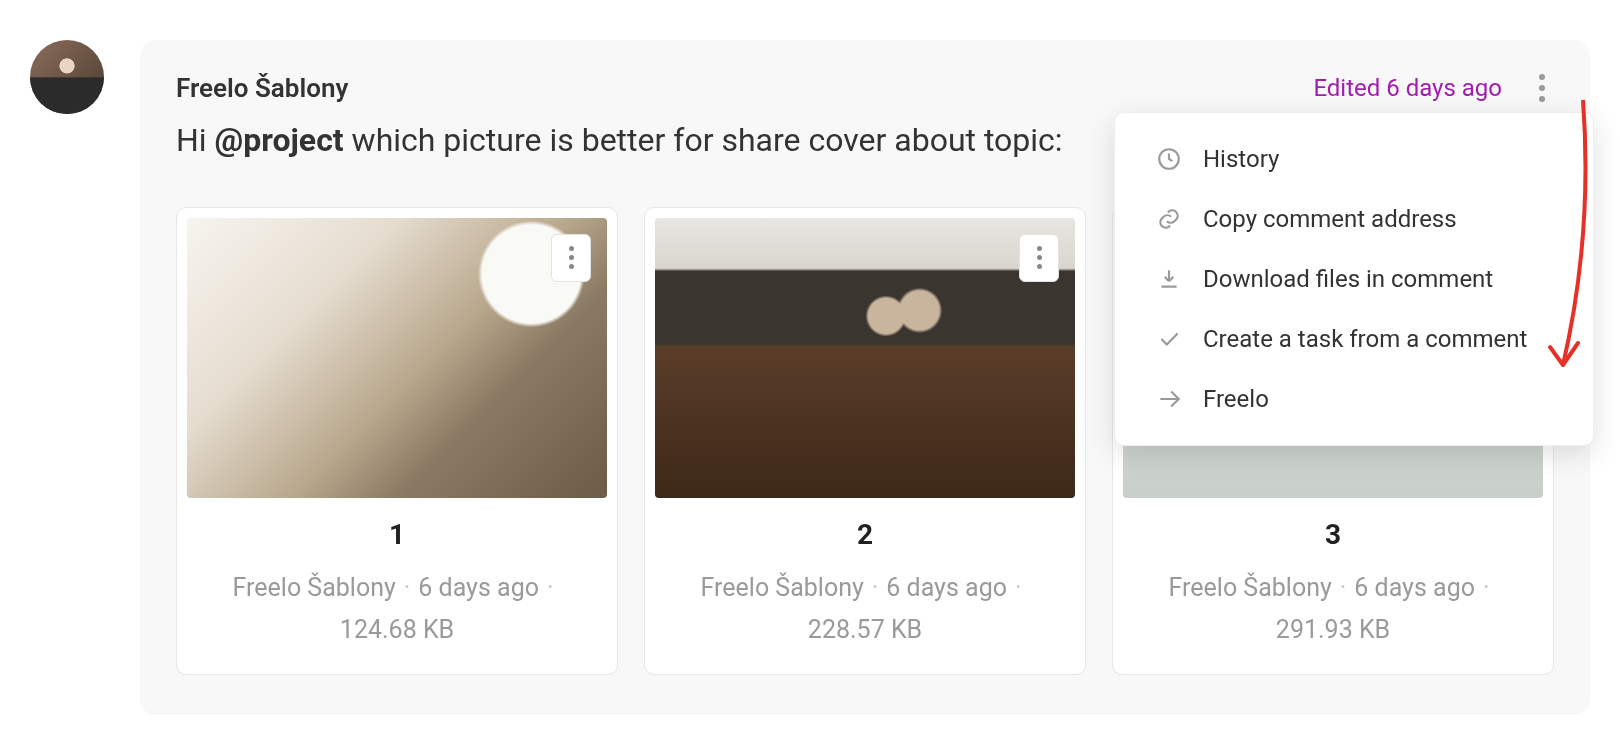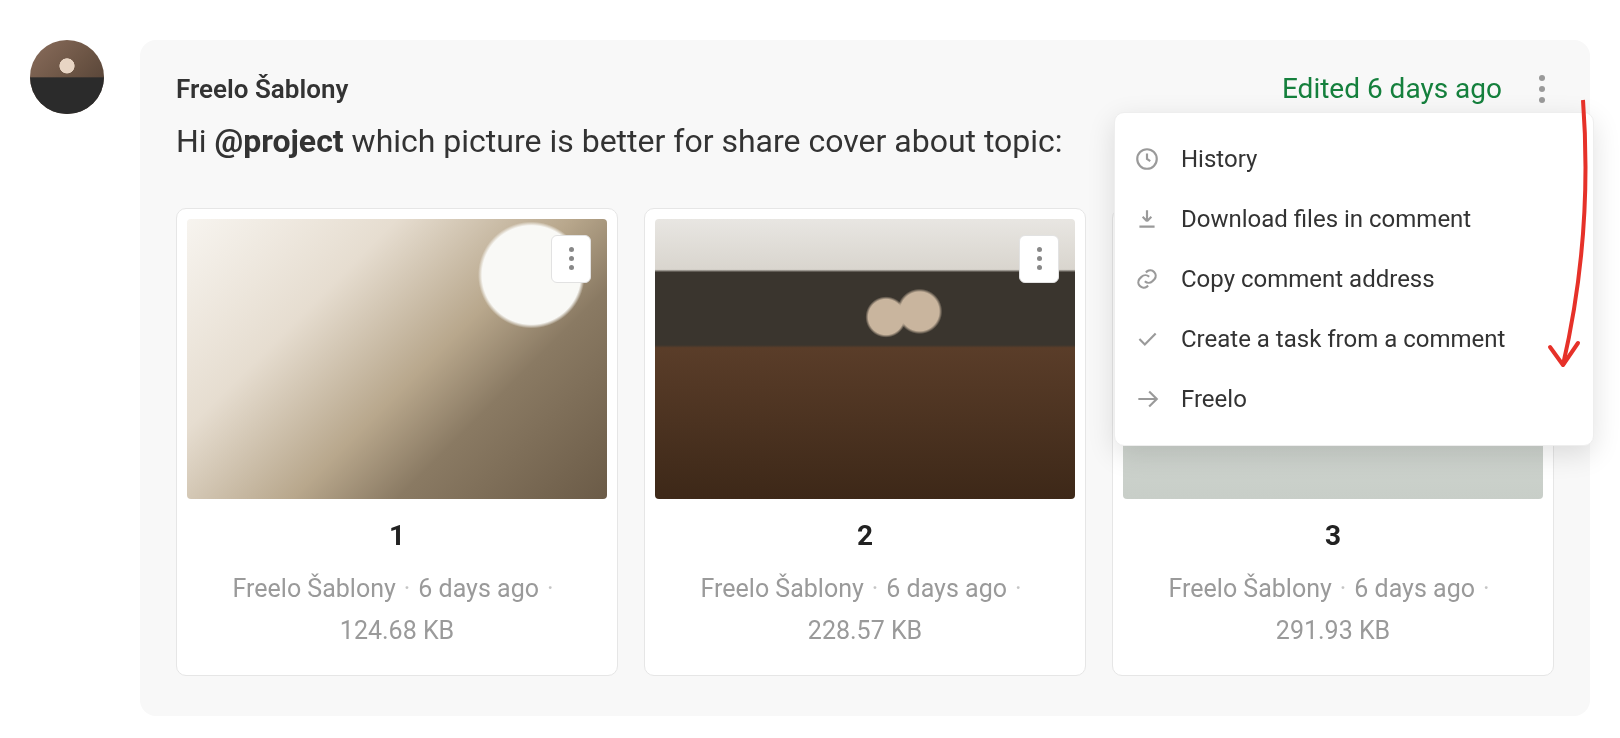--- a/index.html
+++ b/index.html
@@ -48,22 +48,22 @@
     font-size: 26px;
     font-weight: 600;
     color: #333;
   }
   .header-right {
     display: flex;
     align-items: center;
     gap: 28px;
   }
   .edited-label {
-    font-size: 28px;
-    color: #15803d;
+    font-size: 24px;
+    color: #a21caf;
   }
   .more-btn {
     width: 24px;
     height: 32px;
     display: flex;
     flex-direction: column;
     align-items: center;
     justify-content: center;
     gap: 5px;
     cursor: pointer;
@@ -177,21 +177,21 @@
     border: 1px solid #eee;
     border-radius: 10px;
     box-shadow: 0 8px 28px rgba(0,0,0,0.12);
     padding: 16px 0;
     z-index: 10;
   }
   .dropdown-item {
     display: flex;
     align-items: center;
     gap: 20px;
-    padding: 16px 18px;
+    padding: 16px 40px;
     cursor: pointer;
     font-size: 24px;
     color: #333;
   }
   .dropdown-icon {
     width: 28px;
     height: 28px;
     flex-shrink: 0;
     display: flex;
     align-items: center;
@@ -292,33 +292,33 @@
           <svg viewBox="0 0 24 24">
               <circle cx="12" cy="12" r="9"></circle>
               <path d="M12 7v5l3 2"></path>
             </svg>
         </span>
         <span>History</span>
       </div>
       <div class="dropdown-item">
         <span class="dropdown-icon">
           <svg viewBox="0 0 24 24">
-              <path d="M12 4v10m0 0l-4-4m4 4l4-4M5 19h14"></path>
-            </svg>
-        </span>
-        <span>Download files in comment</span>
-      </div>
-      <div class="dropdown-item">
-        <span class="dropdown-icon">
-          <svg viewBox="0 0 24 24">
               <path d="M10 14a5 5 0 0 0 7 0l2-2a5 5 0 0 0-7-7l-1 1"></path>
               <path d="M14 10a5 5 0 0 0-7 0l-2 2a5 5 0 0 0 7 7l1-1"></path>
             </svg>
         </span>
         <span>Copy comment address</span>
+      </div>
+      <div class="dropdown-item">
+        <span class="dropdown-icon">
+          <svg viewBox="0 0 24 24">
+              <path d="M12 4v10m0 0l-4-4m4 4l4-4M5 19h14"></path>
+            </svg>
+        </span>
+        <span>Download files in comment</span>
       </div>
       <div class="dropdown-item">
         <span class="dropdown-icon">
           <svg viewBox="0 0 24 24">
               <path d="M5 12l5 5L20 7"></path>
             </svg>
         </span>
         <span>Create a task from a comment</span>
       </div>
       <div class="dropdown-item">

